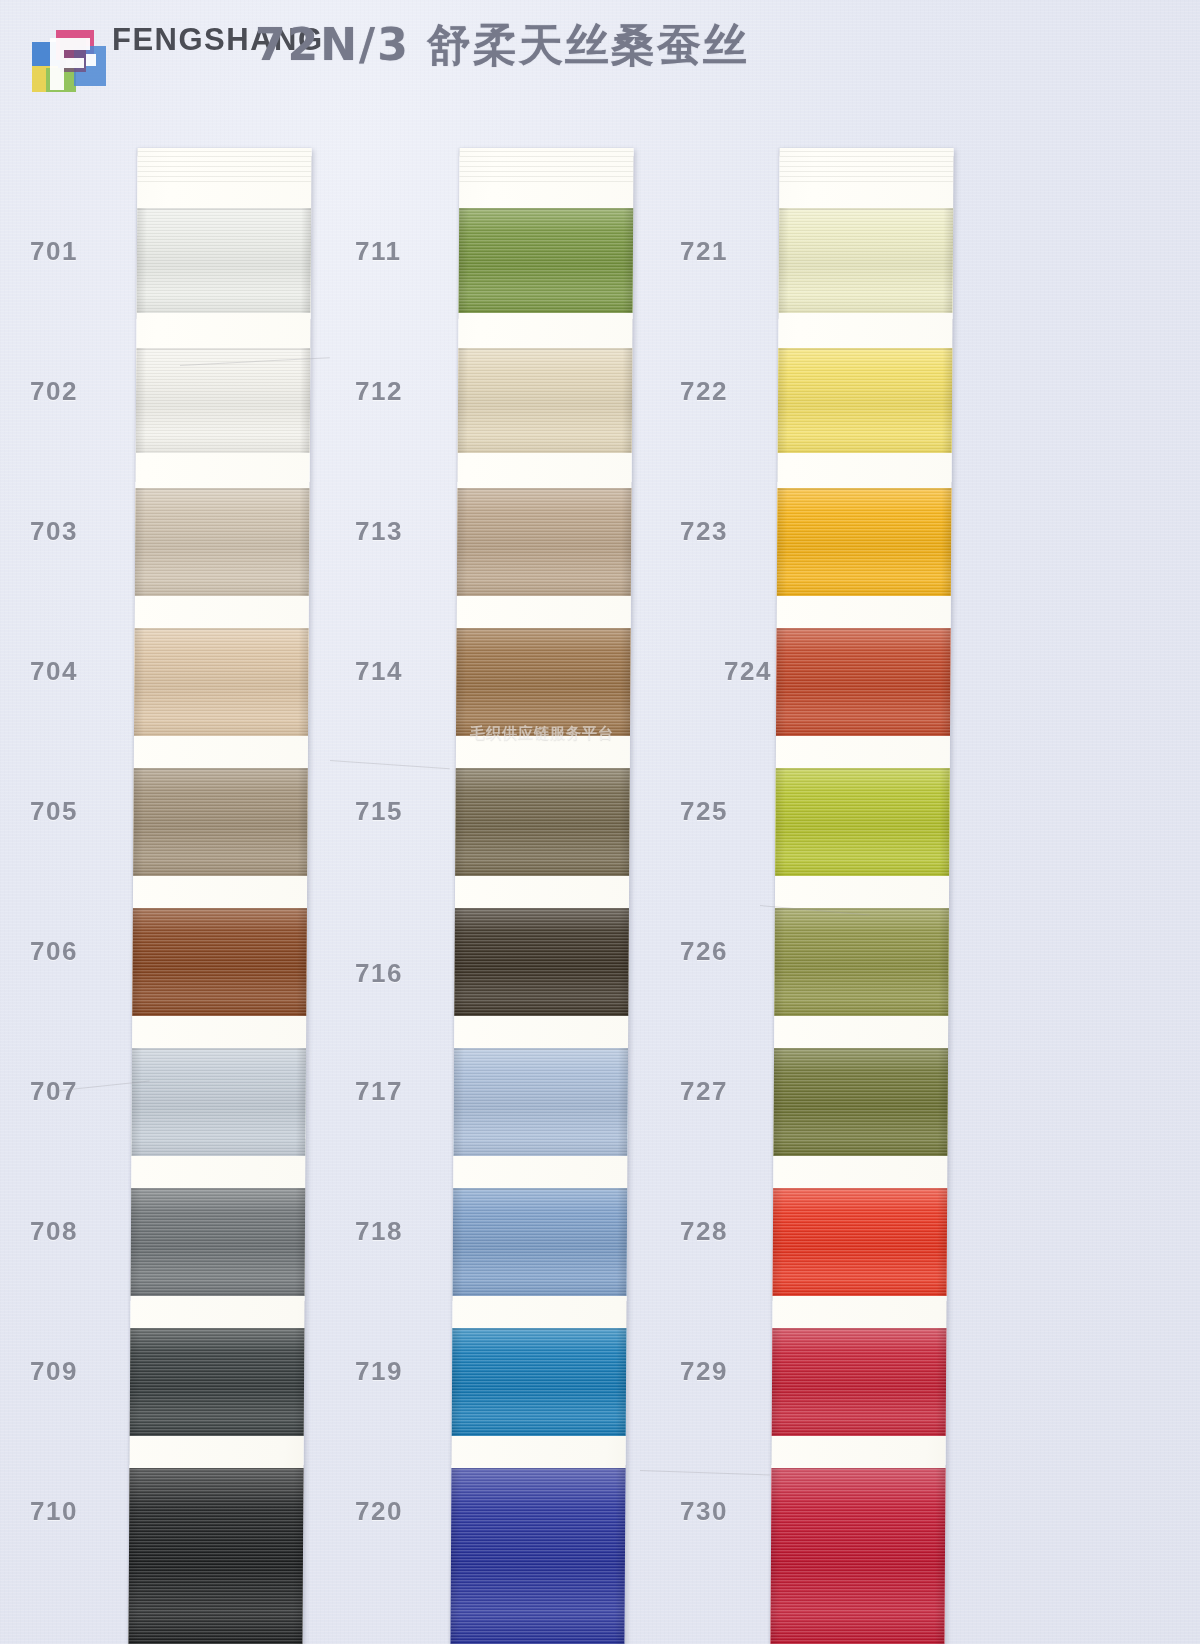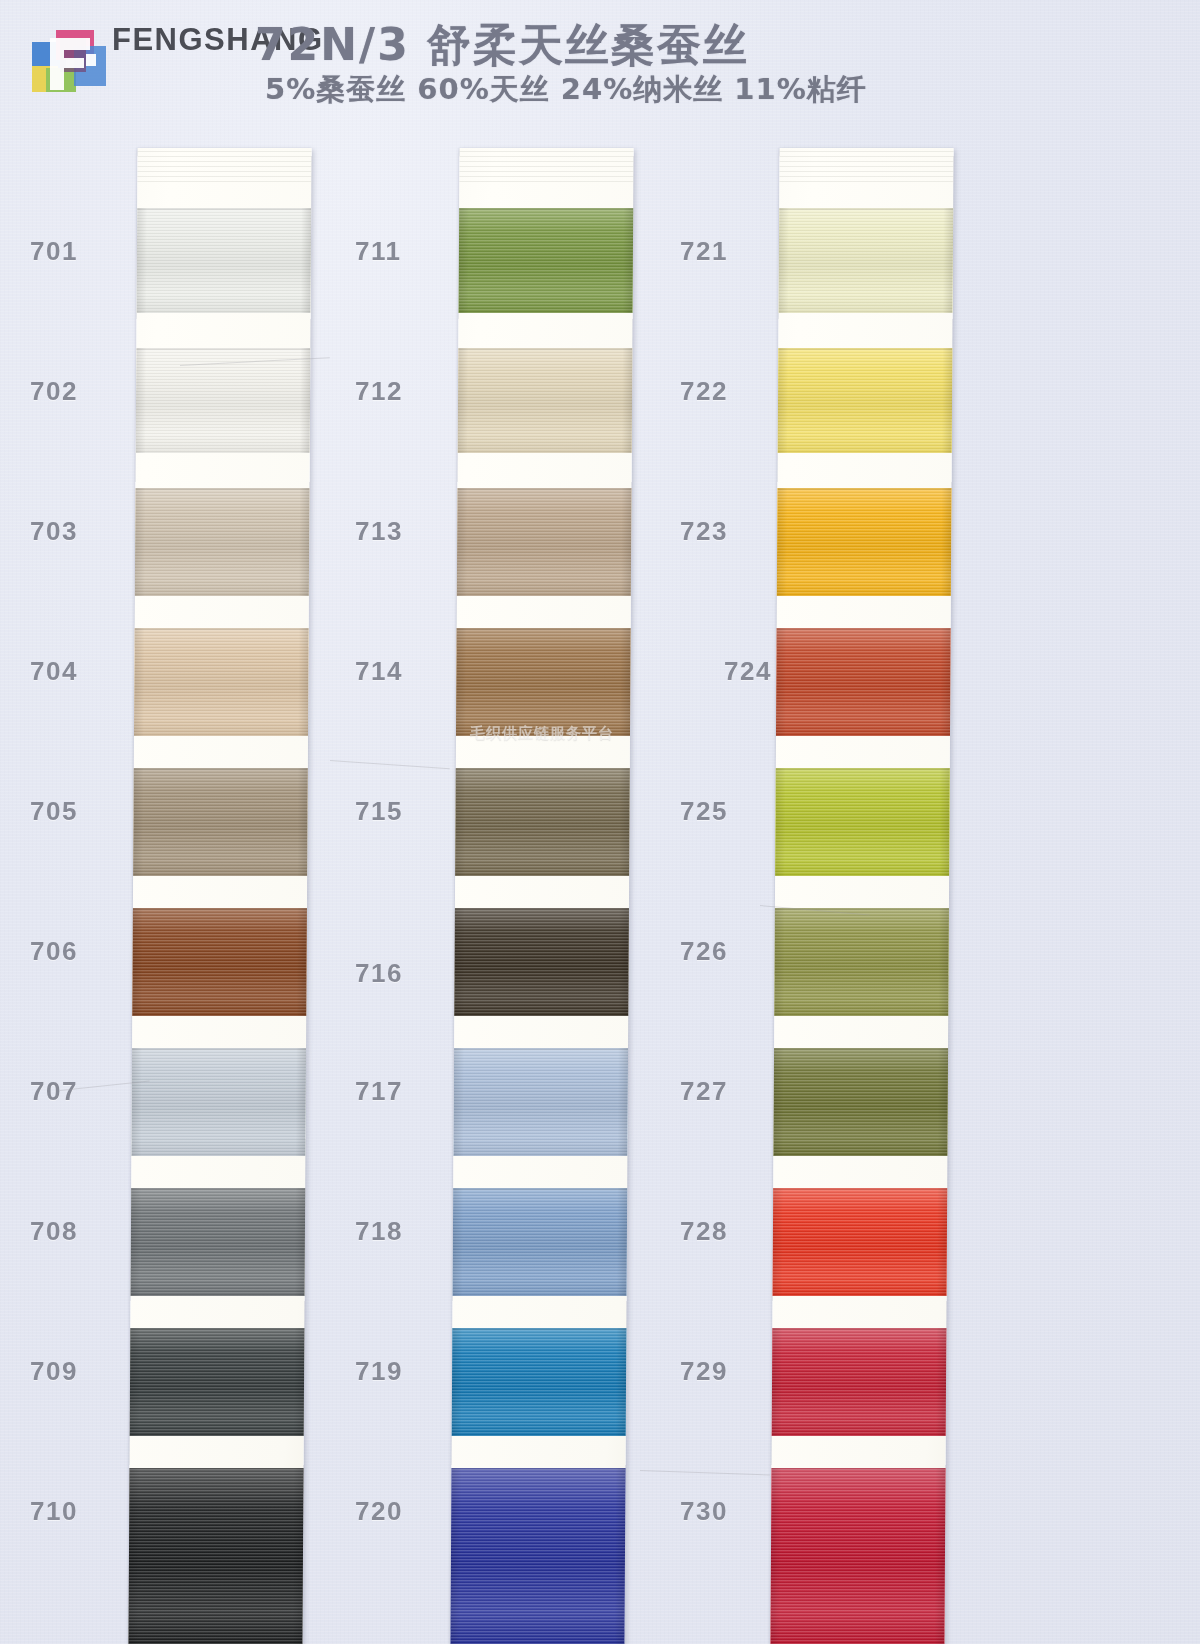--- a/index.html
+++ b/index.html
@@ -165,21 +165,20 @@
       <rect x="56" y="26" width="10" height="12" fill="#ffffff" opacity="0.95"></rect>
     </svg>
   </div>
 
   <div id="logo-brand">
     <div class="en">FENGSHANG</div>
   </div>
 
   <div id="title-block">
     <div id="title-line1">72N/3   舒柔天丝桑蚕丝</div>
-    <div id="title-line2">5%桑蚕丝 60%天丝 24%纳米丝 11%粘纤</div>
   </div>
 
 </div>
 
 <div id="columns-root">
     <div class="code-label" style="left: 30px; top: 236px;">701</div>
     <div class="code-label" style="left: 30px; top: 376px;">702</div>
     <div class="code-label" style="left: 30px; top: 516px;">703</div>
     <div class="code-label" style="left: 30px; top: 656px;">704</div>
     <div class="code-label" style="left: 30px; top: 796px;">705</div>

